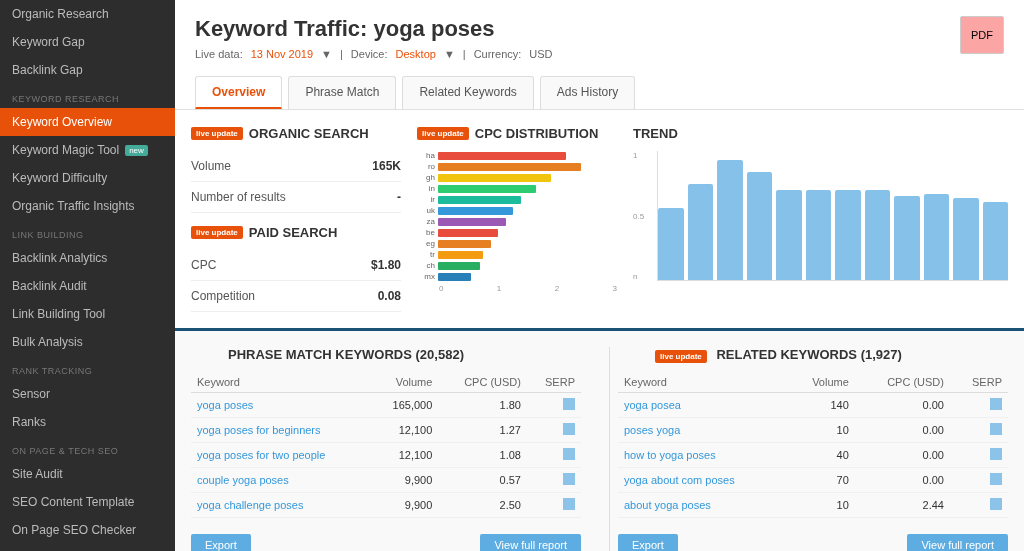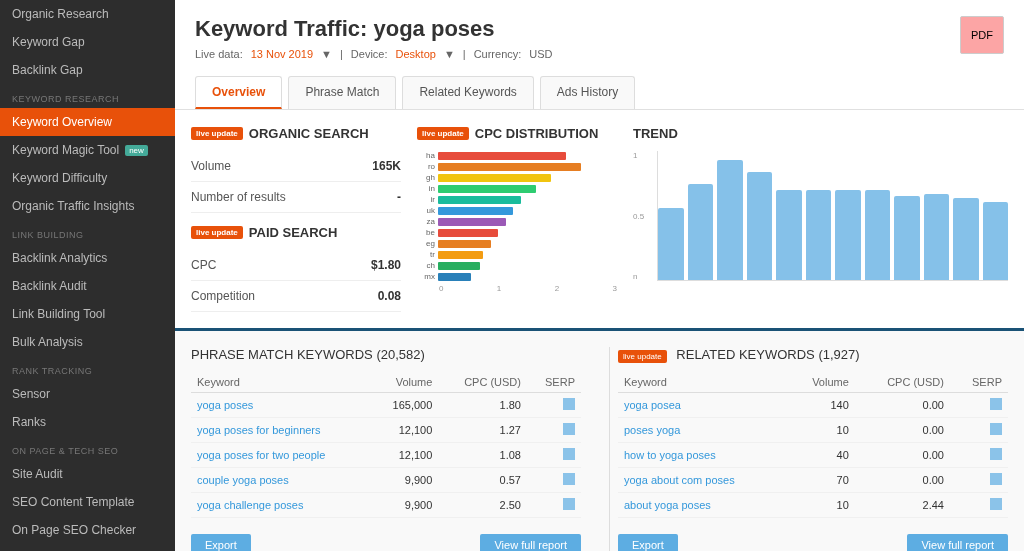--- a/index.html
+++ b/index.html
@@ -40,21 +40,21 @@
     .cpc-bar-row { display: flex; align-items: center; margin-bottom: 2px; }
     .cpc-label { width: 18px; font-size: 8px; color: #666; text-align: right; margin-right: 3px; }
     .cpc-bar { height: 8px; border-radius: 1px; }
     .trend-chart { display: flex; align-items: flex-end; gap: 4px; height: 130px; margin-top: 8px; position: relative; }
     .trend-bar { flex: 1; background: #85c1e9; border-radius: 1px 1px 0 0; }
 
     
     .bottom-section { display: flex; gap: 0; padding: 16px; background: #f9f9f9; }
     .phrase-match { flex: 1; margin-right: 20px; }
     .related-kw { flex: 1; }
-    .table-section-title { font-size: 13px; font-weight: normal; color: #333; margin-bottom: 10px; }
+    .table-section-title { font-size: 13px; font-weight: bold; color: #333; margin-bottom: 10px; margin-left: 37px; }
     .kw-table { width: 100%; border-collapse: collapse; font-size: 11px; }
     .kw-table th { text-align: left; padding: 4px 6px; color: #666; font-weight: normal; border-bottom: 1px solid #ddd; }
     .kw-table th.right { text-align: right; }
     .kw-table td { padding: 5px 6px; border-bottom: 1px solid #f0f0f0; }
     .kw-table td.right { text-align: right; }
     .kw-table a { color: #3498db; text-decoration: none; }
     .export-btn { background: #5dade2; color: #fff; border: none; padding: 5px 14px; font-size: 11px; cursor: pointer; border-radius: 2px; margin-top: 8px; }
     .view-full-btn { background: #5dade2; color: #fff; border: none; padding: 5px 14px; font-size: 11px; cursor: pointer; border-radius: 2px; margin-top: 8px; float: right; }
     .paid-search { margin-top: 12px; }
 

